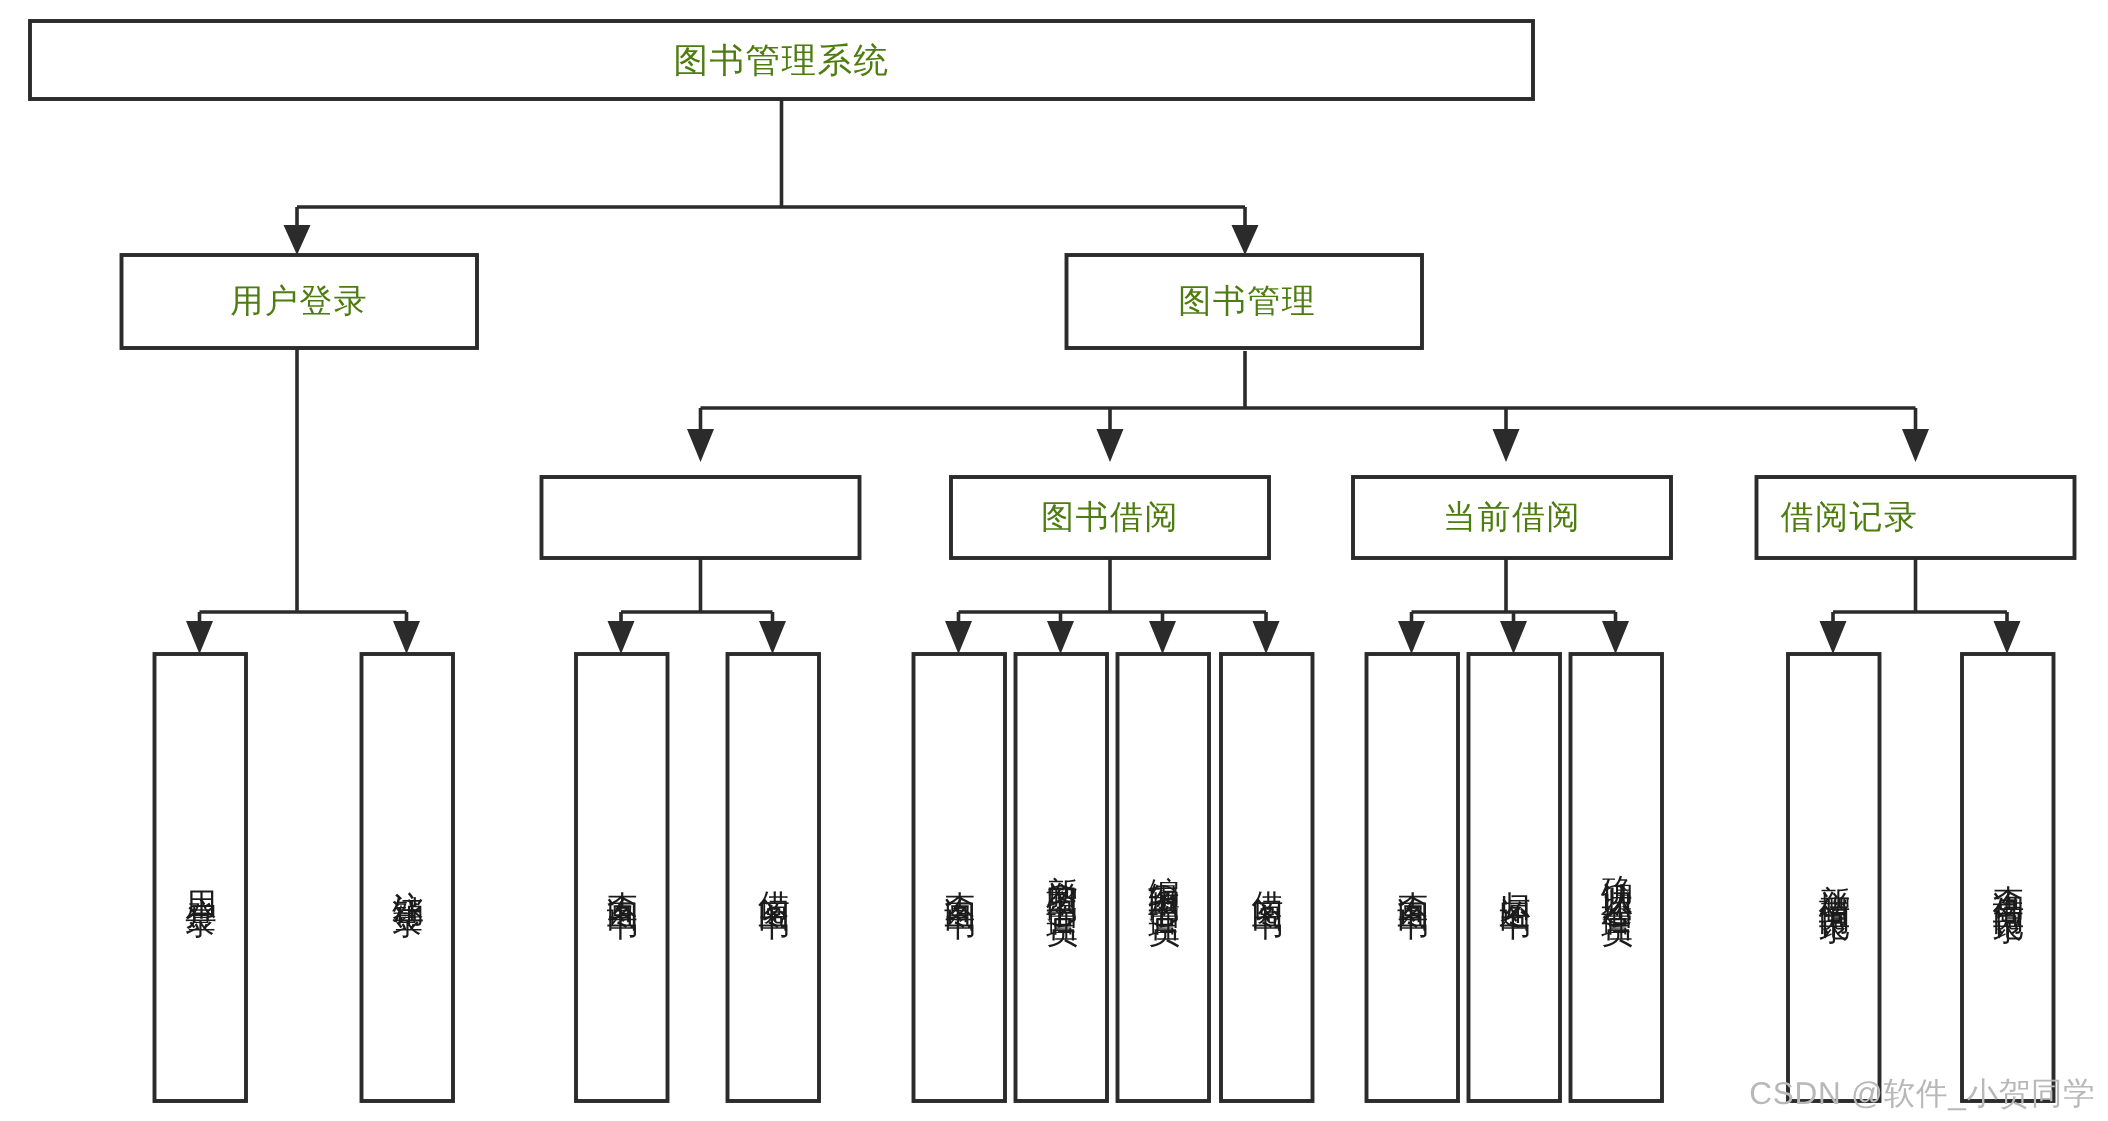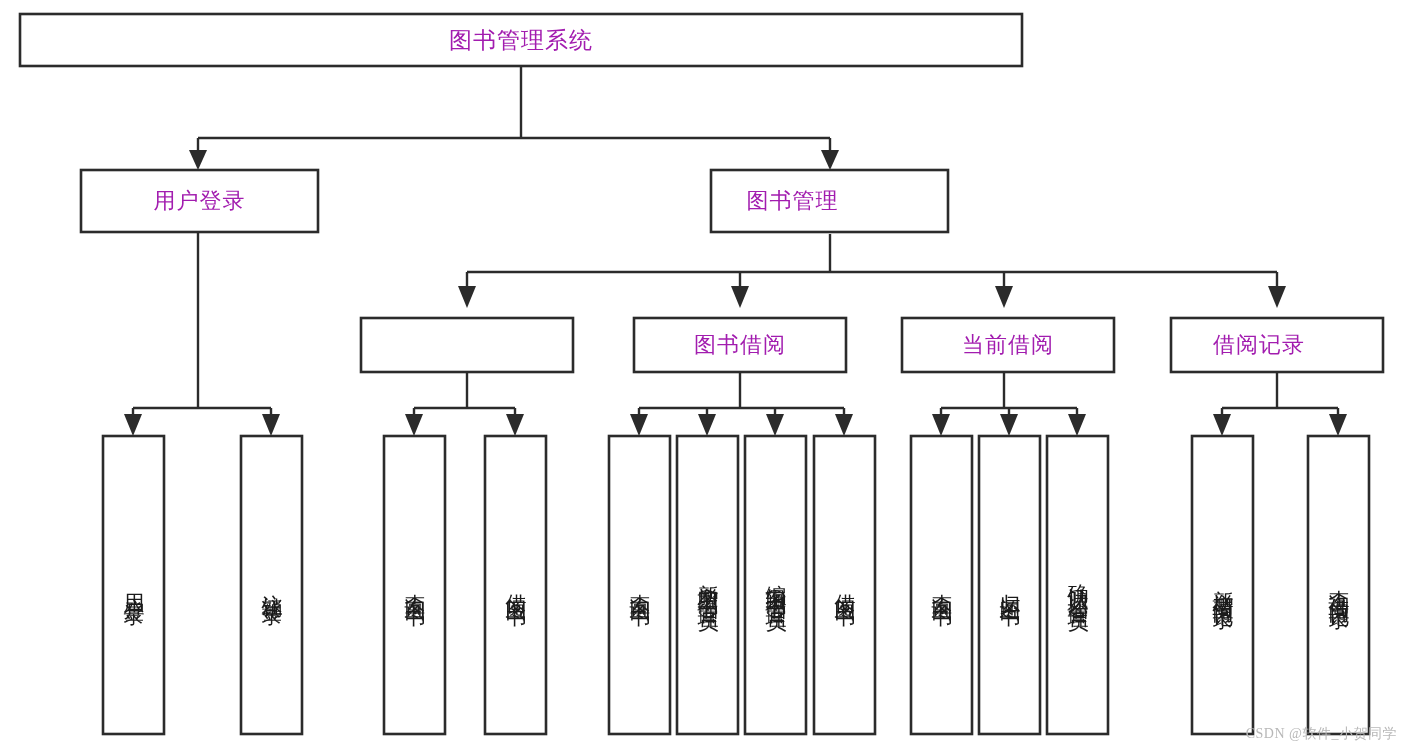--- a/index.html
+++ b/index.html
@@ -60,33 +60,33 @@
   .htext-wrap {
     position: absolute;
     display: flex;
     align-items: center;
     justify-content: center;
     pointer-events: none;
   }
   .htext {
     font-family: Liberation Mono, monospace;
     font-size: 22px;
-    color: #a21caf;
+    color: #4d7c0f;
     white-space: nowrap;
     letter-spacing: 1px;
   }
   .htext.title {
     font-size: 23px;
   }
   #watermark {
     position: absolute;
     right: 8px;
     bottom: 4px;
-    font-family: Liberation Serif, serif;
-    font-size: 14px;
+    font-family: Liberation Sans, sans-serif;
+    font-size: 21px;
     color: #b8b8b8;
     white-space: nowrap;
     letter-spacing: 0.5px;
   }
 </style>
 </head>
 <body>
 
 <div id="diagram-root">
 
@@ -194,31 +194,31 @@
     <rect class="node-box" x="1308" y="436" width="61" height="298"></rect>
   </svg>
 
   <div class="htext-wrap" style="left:20px; top:14px; width:1002px; height:52px;">
     <span class="htext title">图书管理系统</span>
   </div>
 
   <div class="htext-wrap" style="left:81px; top:170px; width:237px; height:62px;">
     <span class="htext">用户登录</span>
   </div>
-  <div class="htext-wrap" style="left:674px; top:170px; width:237px; height:62px;border-radius:19px;">
+  <div class="htext-wrap" style="left:713px; top:170px; width:237px; height:62px;border-radius:19px;">
     <span class="htext">图书管理</span>
   </div>
 
   <div class="htext-wrap" style="left:902px; top:318px; width:212px; height:54px;">
     <span class="htext">当前借阅</span>
   </div>
   <div class="htext-wrap" style="left:634px; top:318px; width:212px; height:54px;">
     <span class="htext">图书借阅</span>
   </div>
-  <div class="htext-wrap" style="left:1171px; top:318px; width:176px; height:54px;">
+  <div class="htext-wrap" style="left:1145px; top:318px; width:176px; height:54px;">
     <span class="htext">借阅记录</span>
   </div>
 
   <div class="vtext-wrap" style="left:103px; top:436px; width:61px; height:298px;">
     <span class="vtext">用户登录</span>
   </div>
   <div class="vtext-wrap" style="left:241px; top:436px; width:61px; height:298px;">
     <span class="vtext">注销登录</span>
   </div>
 

